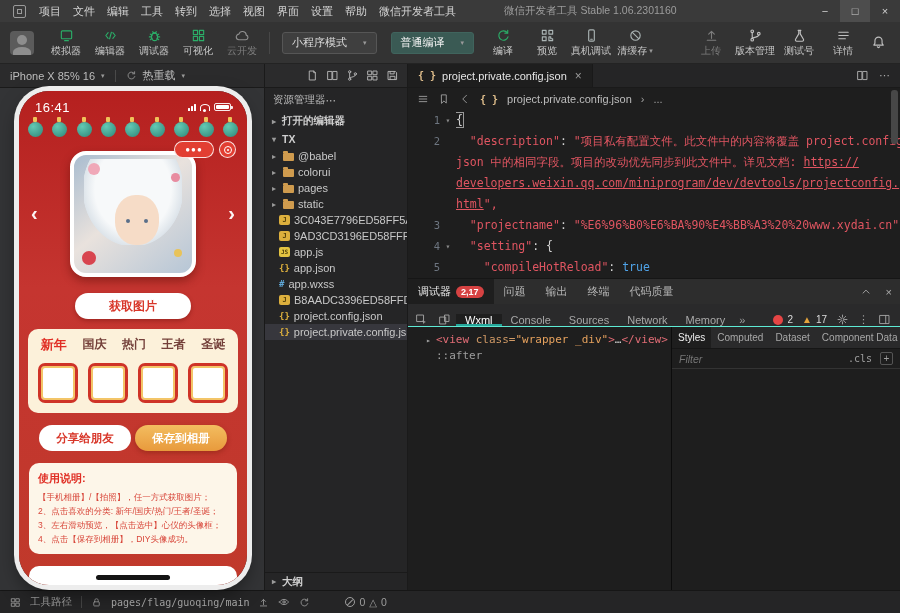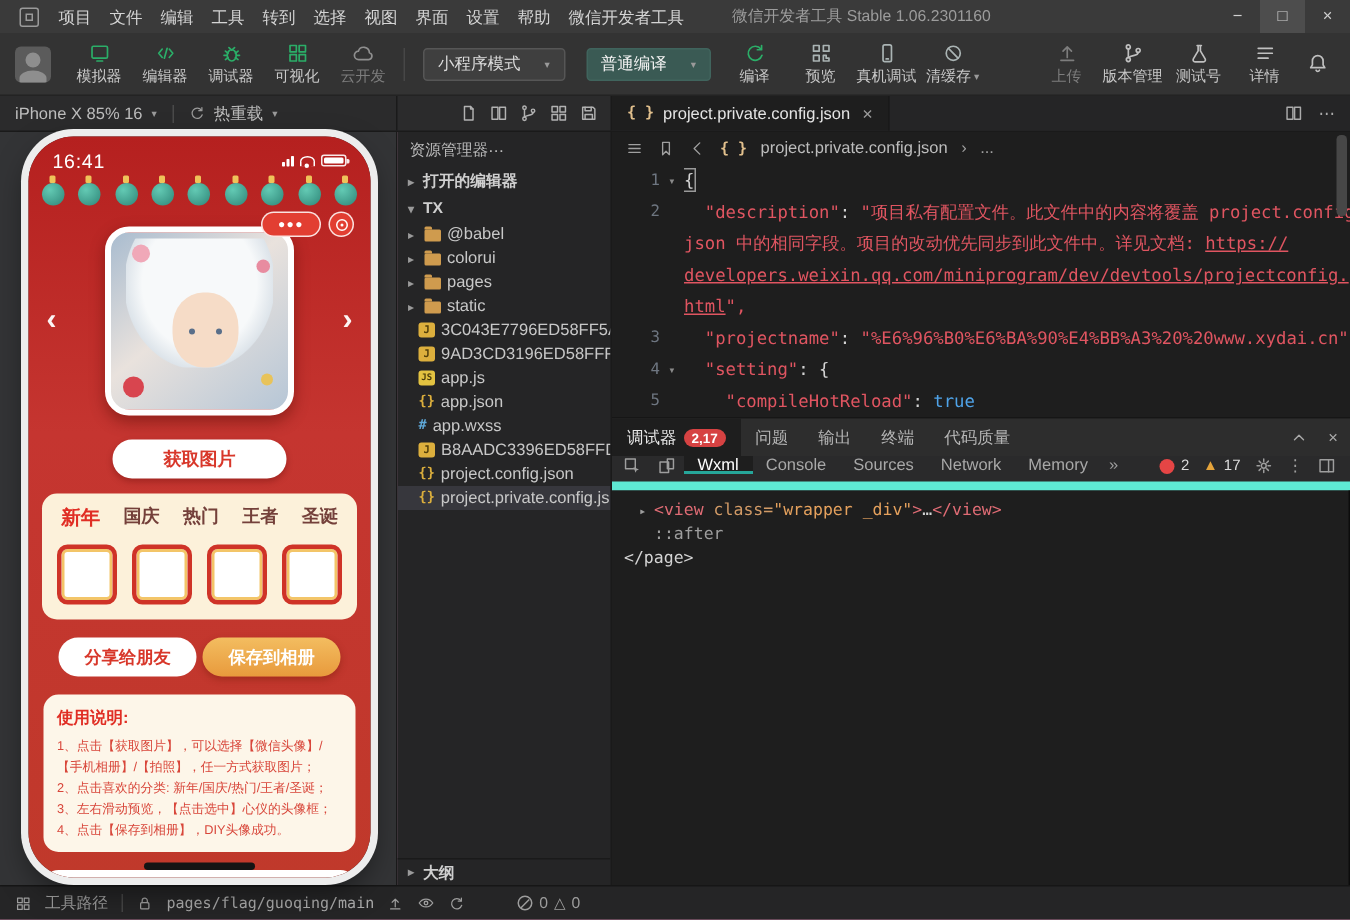--- a/index.html
+++ b/index.html
@@ -1,28 +1,28 @@
 <!DOCTYPE html>
 <html><head>
 <meta charset="utf-8">
 <style>
 *{margin:0;padding:0;box-sizing:border-box}
 html,body{background:#0d0d0d}
-.app{width:900px;height:613px;position:relative;background:#f9a8d4;color:#ccc;
+.app{width:900px;height:613px;position:relative;background:#a3a3a3;color:#ccc;
  font-family:"Liberation Sans",sans-serif;font-size:11px;overflow:hidden;user-select:none}
 .svg-ic{display:inline-block;flex:none}
 .svg-ic svg{width:100%;height:100%;fill:none;stroke:currentColor;stroke-width:1.2;stroke-linecap:round;stroke-linejoin:round;display:block}
 
 
 .titlebar{height:22px;background:#3a3a3a;display:flex;align-items:center;padding-left:6px}
 .app-icon{width:13px;height:13px;border:1px solid #9a9a9a;border-radius:2px;margin:0 7px;position:relative;flex:none}
 .app-icon::before{content:"";position:absolute;inset:3px;border:1px solid #9a9a9a}
 .menus{display:flex;align-items:center}
 .menu-item{padding:0 6px;color:#d4d4d4;font-size:11px;white-space:nowrap;cursor:default}
-.tb-title{margin-left:26px;color:#9c9c9c;font-size:10.5px;white-space:nowrap;overflow:hidden}
+.tb-title{margin-left:42px;color:#9c9c9c;font-size:10.5px;white-space:nowrap;overflow:hidden}
 .win-controls{margin-left:auto;display:flex;height:22px;flex:none}
 .win-btn{width:30px;text-align:center;line-height:22px;color:#d0d0d0;font-size:11px}
 .win-btn.max{background:#4d4d4d}
 
 
 .toolbar{height:42px;background:#333333;display:flex;align-items:center;border-bottom:1px solid #232323;padding:0 8px}
 .avatar{width:24px;height:24px;border-radius:4px;background:#5b5b5b;position:relative;margin:0 10px 0 2px;overflow:hidden;flex:none}
 .avatar::before{content:"";position:absolute;top:4px;left:7px;width:10px;height:10px;border-radius:50%;background:#8e8e8e}
 .avatar::after{content:"";position:absolute;top:16px;left:3px;width:18px;height:10px;border-radius:50% 50% 0 0;background:#8e8e8e}
 .tool-group{display:flex;align-items:flex-end}
@@ -82,21 +82,21 @@
 .seg.cursor{outline:1px solid #9a9a9a}
 .ed-scroll{position:absolute;right:2px;top:2px;width:7px;height:54px;background:#474747;border-radius:3px}
 
 
 .debug{flex:1;display:flex;flex-direction:column;border-top:1px solid #161616;min-height:0;background:#1e1e1e}
 .debug-header{height:25px;flex:none;background:#2d2d2d;display:flex;align-items:stretch;padding-right:8px}
 .dbg-tab{padding:0 10px;display:flex;align-items:center;gap:5px;color:#b5b5b5;font-size:11px;white-space:nowrap}
 .dbg-tab.active{background:#1e1e1e;color:#e8e8e8}
 .badge{background:#d64242;color:#fff;font-size:9px;padding:1px 5px;border-radius:8px;font-weight:bold}
 .debug-header-right{margin-left:auto;display:flex;align-items:center;gap:14px;color:#ababab}
-.devtools-tabbar{height:23px;flex:none;background:#2a2a2b;border-bottom:6px solid #5eead4;display:flex;align-items:flex-start;padding:0 2px;gap:1px}
+.devtools-tabbar{height:23px;flex:none;background:#2a2a2b;border-bottom:1px solid #5eead4;display:flex;align-items:flex-end;padding:0 2px;gap:1px}
 .dt-iconbtn{width:22px;display:flex;align-items:center;justify-content:center;color:#9e9e9e}
 .dt-tab{padding:0 9px;display:flex;align-items:center;color:#a8a8a8;font-size:11px;white-space:nowrap}
 .dt-tab.active{color:#fff;background:#1e1e1e;box-shadow:inset 0 -2px 0 #26a69a}
 .dt-more{color:#9e9e9e;display:flex;align-items:center;padding:0 4px}
 .dt-right{margin-left:auto;display:flex;align-items:center;gap:9px;padding-right:7px}
 .err-dot{width:10px;height:10px;border-radius:50%;background:#e54545;flex:none}
 .cnt{color:#dcdcdc;font-size:10px;margin-left:-5px}
 .warn-tri{color:#e5a43b;font-size:10px}
 .devtools-body{flex:1;display:flex;min-height:0}
 .wxml-pane{flex:1;background:#1e1e1e;font-family:"DejaVu Sans Mono",monospace;font-size:11px;padding:5px 0;border-right:1px solid #0c0c0c;overflow:hidden}
@@ -506,21 +506,20 @@
               <span class="frame"></span>
             </div>
         </div>
         <div class="action-row">
           <div class="pill-btn share-btn">分享给朋友</div>
           <div class="pill-btn save-btn">保存到相册</div>
         </div>
         <div class="notes-card">
           <div class="notes-title">使用说明:</div>
           <div>
-              <div class="note-line">1、点击【获取图片】，可以选择【微信头像】/</div>
               <div class="note-line">【手机相册】/【拍照】，任一方式获取图片；</div>
               <div class="note-line">2、点击喜欢的分类: 新年/国庆/热门/王者/圣诞；</div>
               <div class="note-line">3、左右滑动预览，【点击选中】心仪的头像框；</div>
               <div class="note-line">4、点击【保存到相册】，DIY头像成功。</div>
             </div>
         </div>
         <div class="tools-card">
           
         </div>
         <div class="home-bar"></div>
@@ -707,22 +706,38 @@
                   <rect x="2.5" y="3" width="11" height="10"></rect>
                   <path d="M9.5 3v10"></path>
                 </svg>
               </span>
           </div>
         </div>
         <div class="devtools-body">
           <div class="wxml-pane">
               <div class="wxml-row" style="padding-left: 18px;"><span class="w-arrow">▸</span><span class="w-el">&lt;view</span><span class="w-attr"> class=</span><span class="w-val">"wrapper _div"</span><span class="w-el">&gt;</span><span class="w-plain">…</span><span class="w-el">&lt;/view&gt;</span></div>
               <div class="wxml-row" style="padding-left: 28px;"><span class="w-pseudo">::after</span></div>
-              <div class="wxml-row" style="padding-left: 8px;"><span class="w-plain">&lt;/page&gt;</span></div>
             </div>
+          <div class="styles-pane">
+            <div class="styles-tabs">
+              <div style="display:flex;align-items:stretch">
+                  <div class="st-tab active">Styles</div>
+                  <div class="st-tab">Computed</div>
+                  <div class="st-tab">Dataset</div>
+                  <div class="st-tab">Component Data</div>
+                </div>
+
+            </div>
+            <div class="filter-row">
+              <input class="filter-input" placeholder="Filter" style="">
+              <span class="cls-label">.cls</span>
+              <span class="plus-btn">+</span>
+            </div>
+            <div style="flex:1"></div>
+          </div>
         </div>
       </div>
     </div>
   </div>
 
   <div class="statusbar">
     <span class="svg-ic" style="width:11px;height:11px">
         <svg viewBox="0 0 16 16">
           <rect x="2.5" y="2.5" width="4.5" height="4.5"></rect>
           <rect x="9" y="2.5" width="4.5" height="4.5"></rect>

